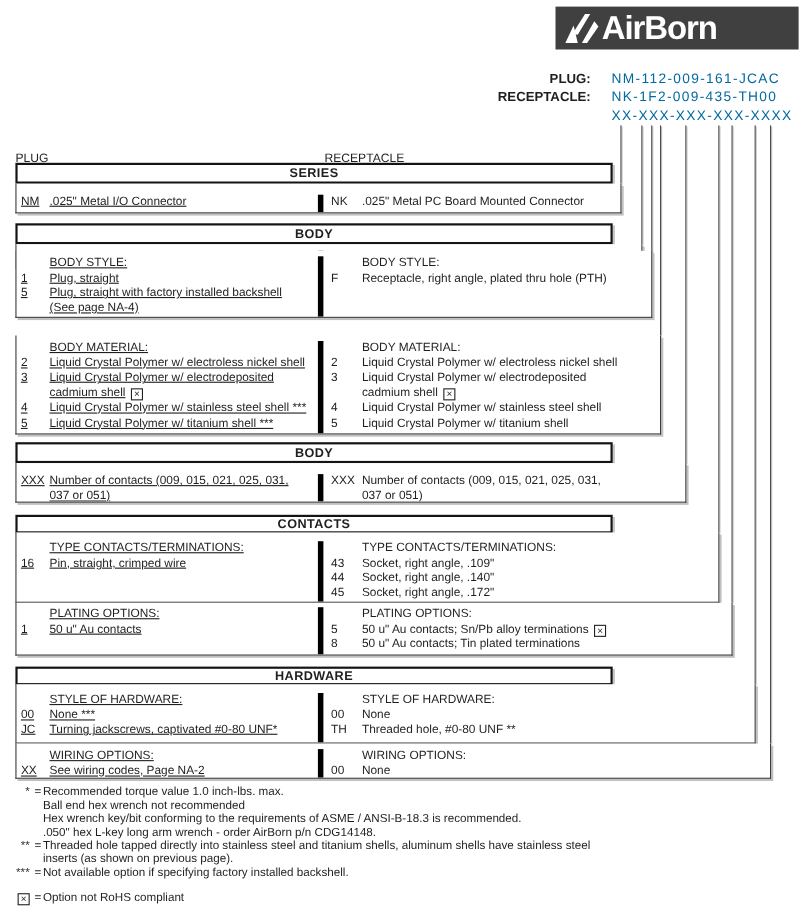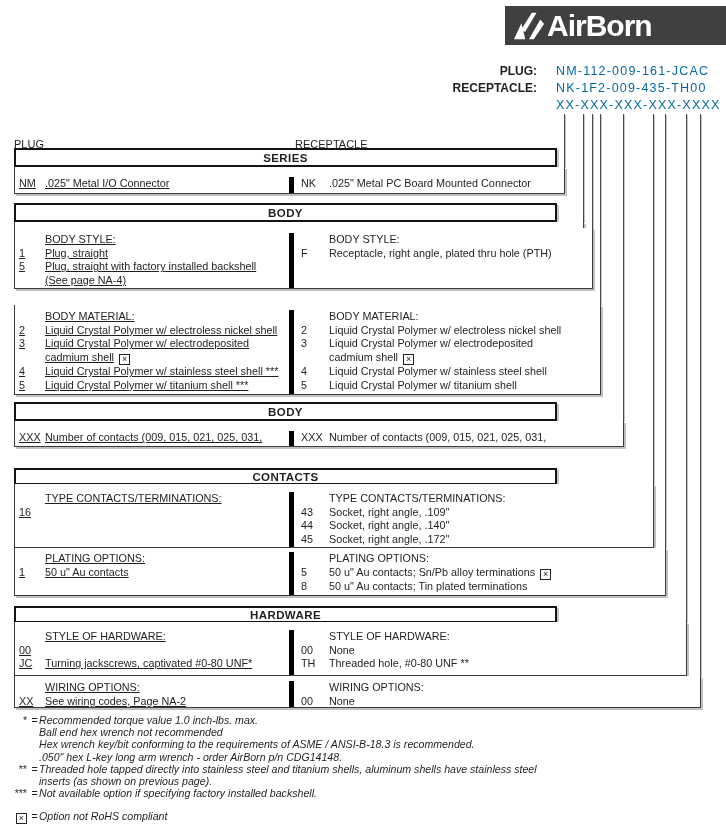--- a/index.html
+++ b/index.html
@@ -44,21 +44,21 @@
   .row .code{flex:0 0 26px;padding-left:4px;}
   .gcol.right .row .code{flex:0 0 28px;padding-left:7px;}
   .row .txt{flex:1;}
   .row.head{padding-left:30px;}
   .gcol.right .row.head{padding-left:35px;}
 
   .g1{top:167px;width:551px;height:27px;padding-top:10px}
   .g2{top:222px;width:570px;height:22px;padding-top:6px}
   .g3{top:228px;width:579px;height:61px;padding-top:5px}
   .g4{top:305px;width:587px;height:90px;padding-top:5px}
-  .g5{top:421px;width:610px;height:26px;padding-top:10px}
+  .g5{top:421px;width:610px;height:36px;padding-top:10px}
   .g6{top:484px;width:640px;height:64px;padding-top:8px}
   .g7{top:548px;width:652px;height:48px;padding-top:4px}
   .g8{top:622px;width:673px;height:54px;padding-top:8px}
   .g9{top:676px;width:687px;height:32px;padding-top:5px}
 
   
   .conn{position:absolute;top:114px;width:1px;background:#4a4a4a;box-shadow:1px 1px 0 #c6c6c6;}
   .c1{left:564px;height:53px}
   .c2{left:583px;height:108px}
   .c3{left:592px;height:130px}
@@ -72,21 +72,21 @@
   
   .rohs{display:inline-block;width:9px;height:9px;border:1px solid #222;line-height:9px;
         font-size:9px;text-align:center;vertical-align:-1px;margin-left:5px;font-weight:normal;}
   .rohs::before{content:"\00d7";}
 
   
   .fns{position:absolute;left:0;top:714px;width:726px;font-size:10.6px;line-height:12.2px;}
   .fn{display:flex;}
   .fn .m{flex:0 0 27px;text-align:right;white-space:nowrap;}
   .fn .e{flex:0 0 9px;text-align:center;padding-left:3px;}
-  .fn .t{flex:1;white-space:nowrap;font-style:italic;}
+  .fn .t{flex:1;white-space:nowrap;}
   .fn.rohs-line{margin-top:11px;}
   .fn.rohs-line .m .rohs{margin-left:0;}
 </style>
 </head>
 <body>
 
 <div class="page">
 
   <div class="logo">
     <svg viewBox="0 0 34 30">
@@ -257,20 +257,21 @@
           <span class="txt">037 or 051)</span>
         </div>
     </div>
   </div>
 
   <div class="grp g6">
     <div class="gcol left">
       <div class="row head">TYPE CONTACTS/TERMINATIONS:</div>
       <div class="row">
           <span class="code">16</span>
+          <span class="txt">Pin, straight, crimped wire</span>
         </div>
     </div>
     <div class="gcol right">
       <div class="row head">TYPE CONTACTS/TERMINATIONS:</div>
       <div class="row">
           <span class="code">43</span>
           <span class="txt">Socket, right angle, .109"</span>
         </div>
       <div class="row">
           <span class="code">44</span>
@@ -302,20 +303,21 @@
           <span class="txt">50 u" Au contacts; Tin plated terminations</span>
         </div>
     </div>
   </div>
 
   <div class="grp g8">
     <div class="gcol left">
       <div class="row head">STYLE OF HARDWARE:</div>
       <div class="row">
           <span class="code">00</span>
+          <span class="txt">None  ***</span>
         </div>
       <div class="row">
           <span class="code">JC</span>
           <span class="txt">Turning jackscrews, captivated #0-80 UNF*</span>
         </div>
     </div>
     <div class="gcol right">
       <div class="row head">STYLE OF HARDWARE:</div>
       <div class="row">
           <span class="code">00</span>

